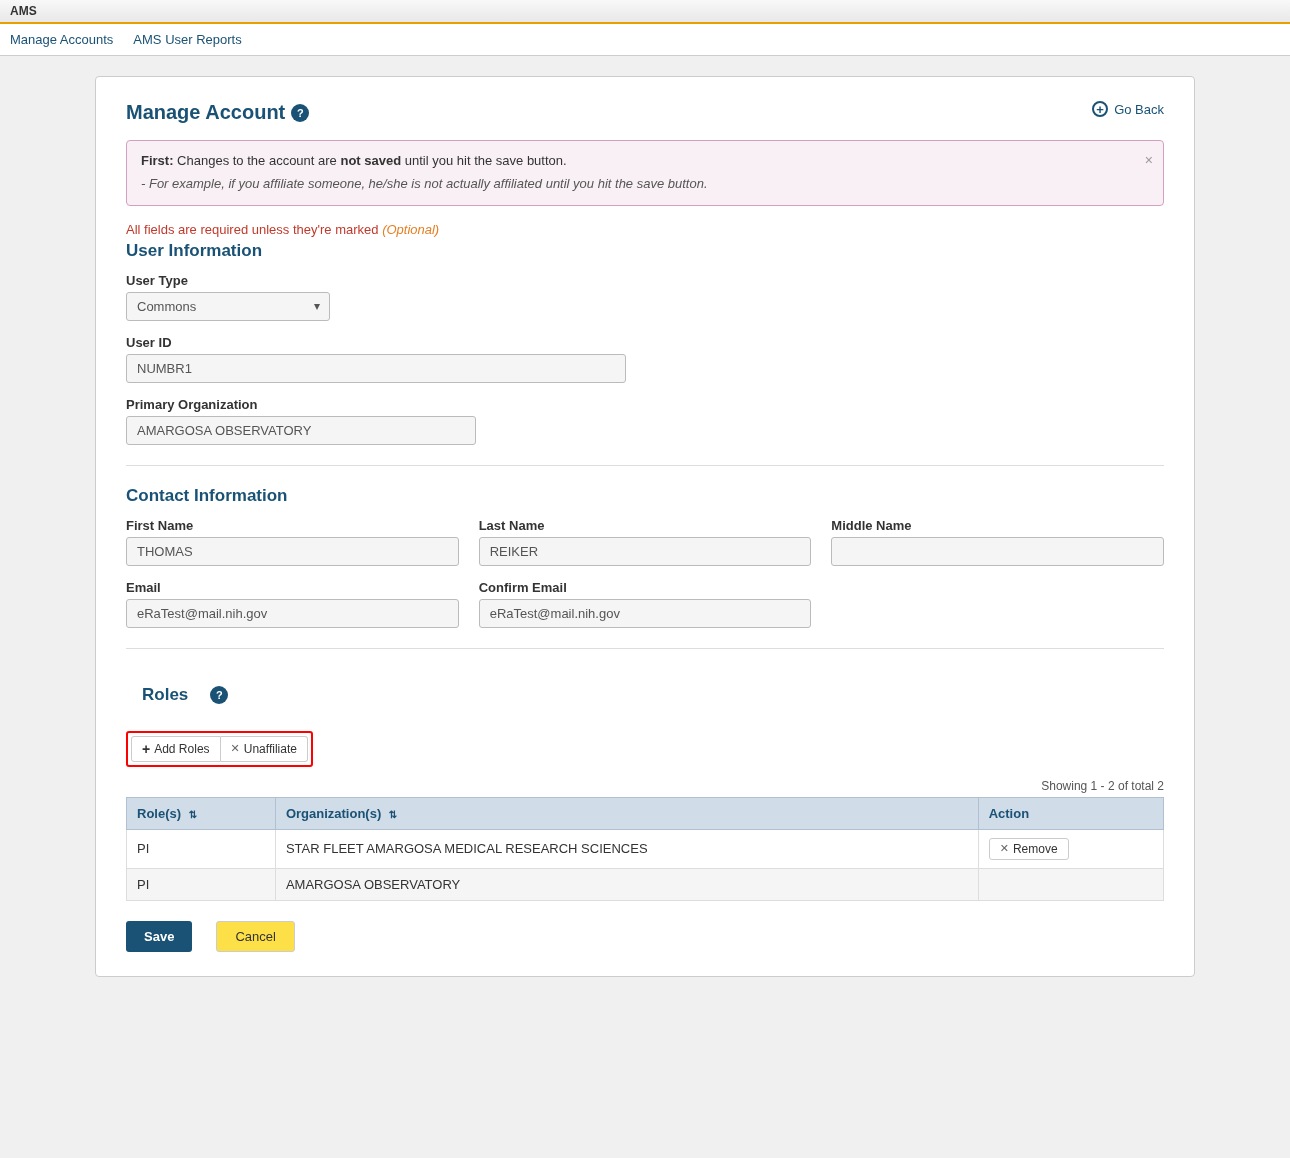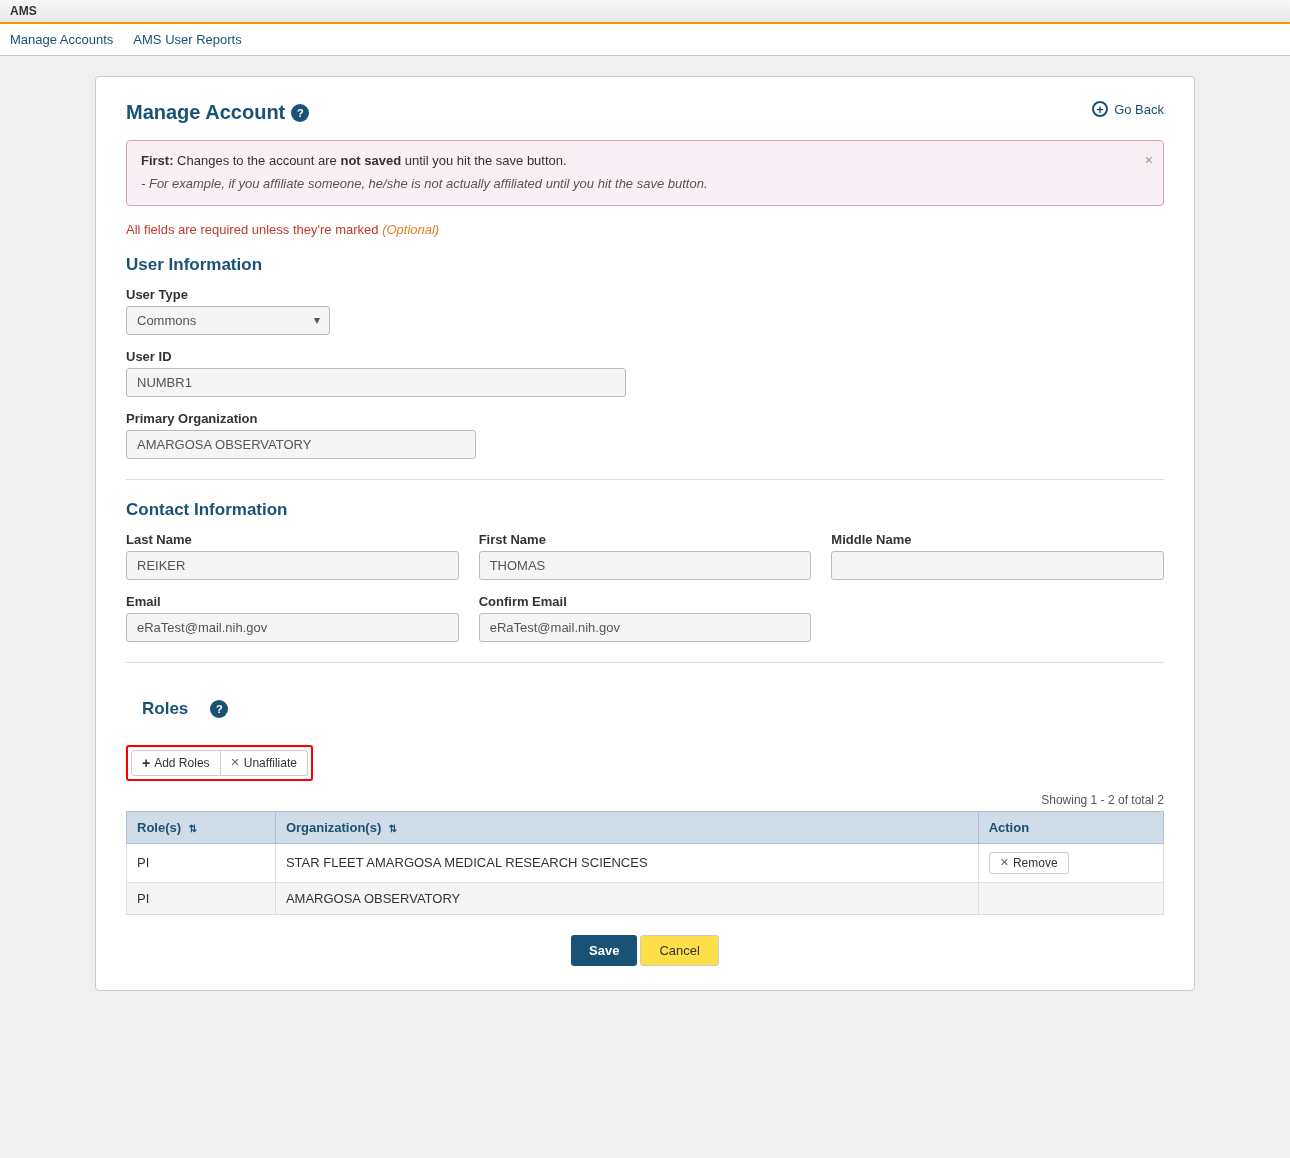--- a/index.html
+++ b/index.html
@@ -96,21 +96,21 @@
       top: 8px;
       right: 10px;
       cursor: pointer;
       color: #999;
       font-size: 14px;
     }
 
     .required-note {
       color: #c0392b;
       font-size: 13px;
-      margin-bottom: 18px;
+      margin-bottom: 4px;
     }
 
     .optional-text { color: #e67e22; font-style: italic; }
 
     .section-title {
       font-size: 17px;
       color: #1a5276;
       font-weight: bold;
       margin-bottom: 12px;
       margin-top: 4px;
@@ -275,22 +275,21 @@
       cursor: pointer;
       color: #333;
       display: flex;
       align-items: center;
       gap: 4px;
     }
 
     .action-buttons {
       margin-top: 20px;
       display: flex;
-      gap: 3px;
-      justify-content: center;
+      gap: 24px;
     }
 
     .btn-save {
       background: #1a5276;
       color: #fff;
       border: none;
       border-radius: 3px;
       padding: 7px 18px;
       font-size: 13px;
       cursor: pointer;
@@ -372,26 +371,26 @@
       <label class="form-label">Primary Organization</label>
       <input type="text" class="form-input input-medium" value="AMARGOSA OBSERVATORY" readonly="" style="">
     </div>
 
     <hr class="divider">
 
     <div class="section-title">Contact Information</div>
 
     <div class="form-row">
       <div class="form-col">
+        <label class="form-label">First Name</label>
+        <input type="text" class="form-input" style="width: 100%;" value="THOMAS">
+      </div>
+      <div class="form-col">
         <label class="form-label">Last Name</label>
         <input type="text" class="form-input" style="width: 100%;" value="REIKER">
-      </div>
-      <div class="form-col">
-        <label class="form-label">First Name</label>
-        <input type="text" class="form-input" style="width: 100%;" value="THOMAS">
       </div>
       <div class="form-col">
         <label class="form-label">Middle Name</label>
         <input type="text" class="form-input" style="width: 100%;" value="">
       </div>
     </div>
 
     <div class="form-row">
       <div style="flex:1;">
         <label class="form-label">Email</label>

